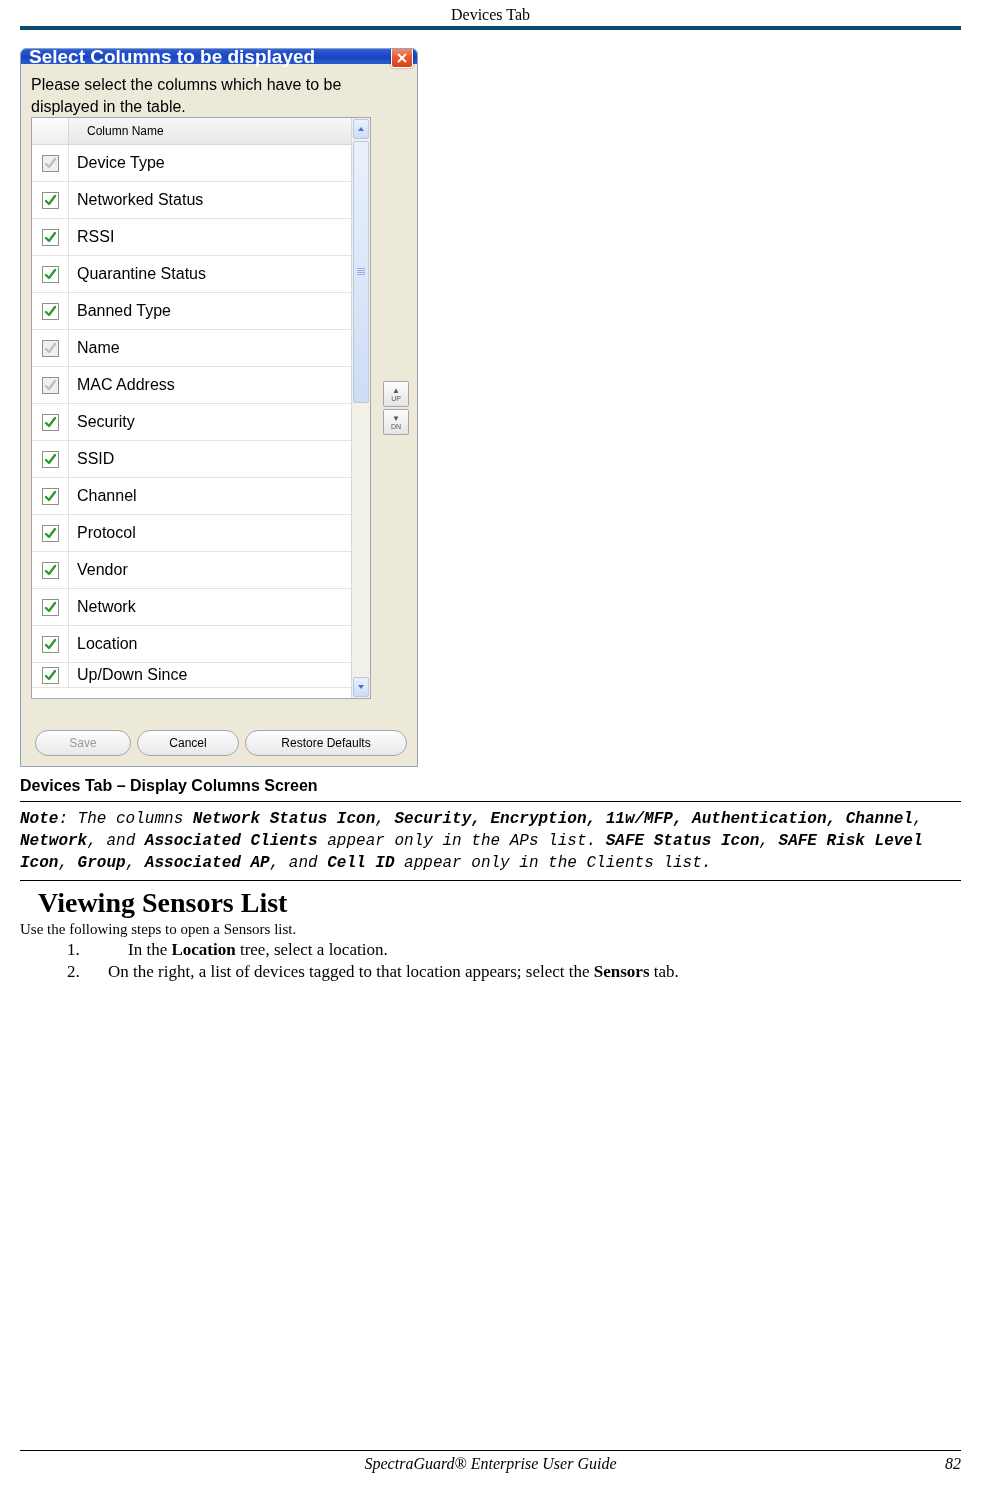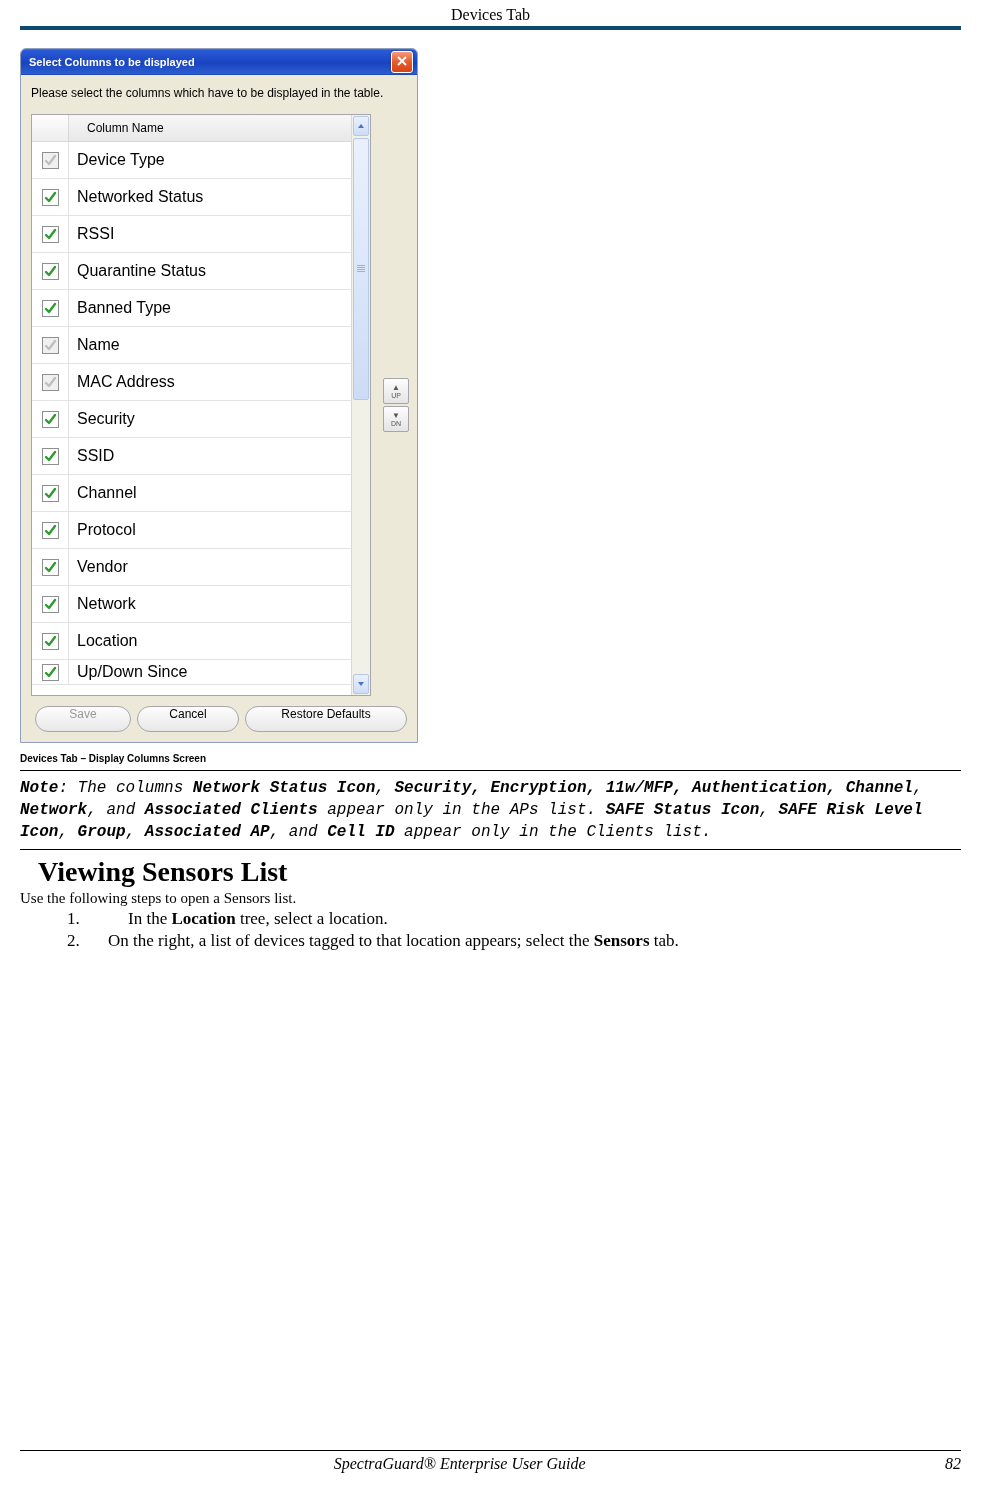--- a/index.html
+++ b/index.html
@@ -30,61 +30,61 @@
     margin: 0 20px;
     padding-top: 4px;
     font-style: italic;
     font-size: 16px;
     position: absolute;
     bottom: 20px;
     left: 0;
     right: 0;
   }
   .footer .spacer { flex: 1; }
-  .footer .title { text-align: left; flex: 1; }
+  .footer .title { text-align: center; flex: 1; }
   .footer .pagenum { text-align: right; flex: 1; }
   .content { padding: 18px 20px 0; }
 
   
   .dialog {
     width: 396px;
     border: 1px solid #8f9fbf;
     border-radius: 6px 6px 0 0;
     font-family: Tahoma, Verdana, sans-serif;
     font-size: 12px;
     background: #fff;
     box-shadow: 0 0 0 1px #ece9d8 inset;
     overflow: hidden;
   }
   .titlebar {
     display: flex;
     align-items: center;
     justify-content: space-between;
-    height: 26px;
+    height: 15px;
     padding: 0 4px 0 8px;
     background: linear-gradient(to bottom, #4a79d6 0%, #2a5bd7 5%, #1c48c5 45%, #1a44bf 55%, #2b5ed0 95%, #1a3fa8 100%);
     color: #fff;
     font-weight: bold;
-    font-size: 11px;
+    font-size: 19px;
   }
   .closebtn {
     width: 20px; height: 20px;
     border-radius: 3px;
     background: linear-gradient(to bottom, #f49a7a, #e65a2d 50%, #d84315);
     border: 1px solid #fff;
     display: flex; align-items: center; justify-content: center;
     box-shadow: 0 0 2px rgba(0,0,0,.5);
   }
   .closebtn svg { width: 10px; height: 10px; }
   .dialog-body {
     padding: 8px 10px 0;
     color: #000;
     background: #ece9d8;
   }
-  .instruction { margin: 2px 0 13px; font-size: 12px; line-height: 1.35; }
+  .instruction { margin: 2px 0 0; font-size: 16px; line-height: 1.35; }
 
   .listarea {
     display: flex;
     align-items: center;
     gap: 12px;
   }
   .listbox {
     flex: 1;
     border: 1px solid #a7a6aa;
     background: #fff;
@@ -194,31 +194,31 @@
     background: #ece9d8;
   }
   .dlgbtn {
     height: 24px;
     border: 1px solid #a7a6aa;
     border-radius: 13px;
     background: linear-gradient(#fdfdfd,#e8e8e8);
     font: 12px Tahoma, sans-serif;
     padding: 0 10px;
     color:#000;
-    display:flex; align-items:flex-start; justify-content:center;
+    display:flex; align-items:center; justify-content:center;margin-top:21px;
   }
   .dlgbtn.disabled { color:#9a9a9a; }
   .dlgbtn.restore { flex:0 0 140px; }
   .dlgbtn.cancel { flex:0 0 80px; }
   .dlgbtn.save { flex:0 0 74px; }
 
   .caption {
     font-family: Verdana, Tahoma, sans-serif;
     font-weight: bold;
-    font-size: 10px;
+    font-size: 16px;
     margin: 10px 0 6px;
   }
   hr.sep { border: 0; border-top: 1.5px solid #000; margin: 4px 0; }
   .note { font-size: 16px; line-height: 1.38; margin: 6px 0 6px; font-family: Liberation Mono, monospace; }
   .note em { font-style: italic; }
   .note strong em, .note em strong { font-style: italic; font-weight: bold; }
 
   h2.section {
     font-family: "Palatino Linotype","Book Antiqua",Palatino,serif;
     font-weight: bold;

